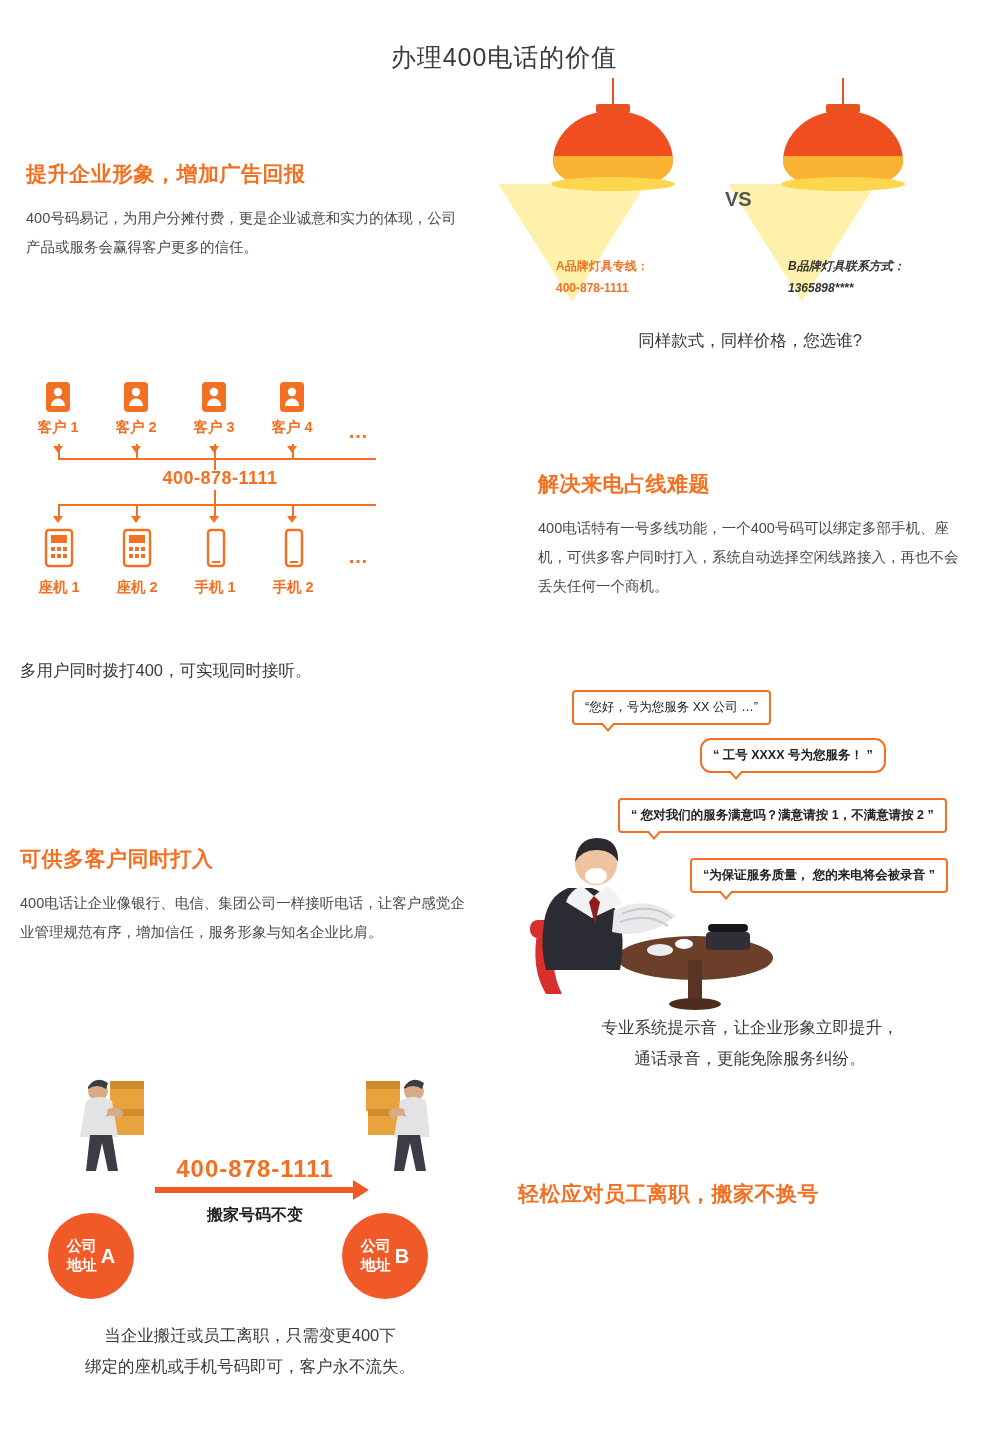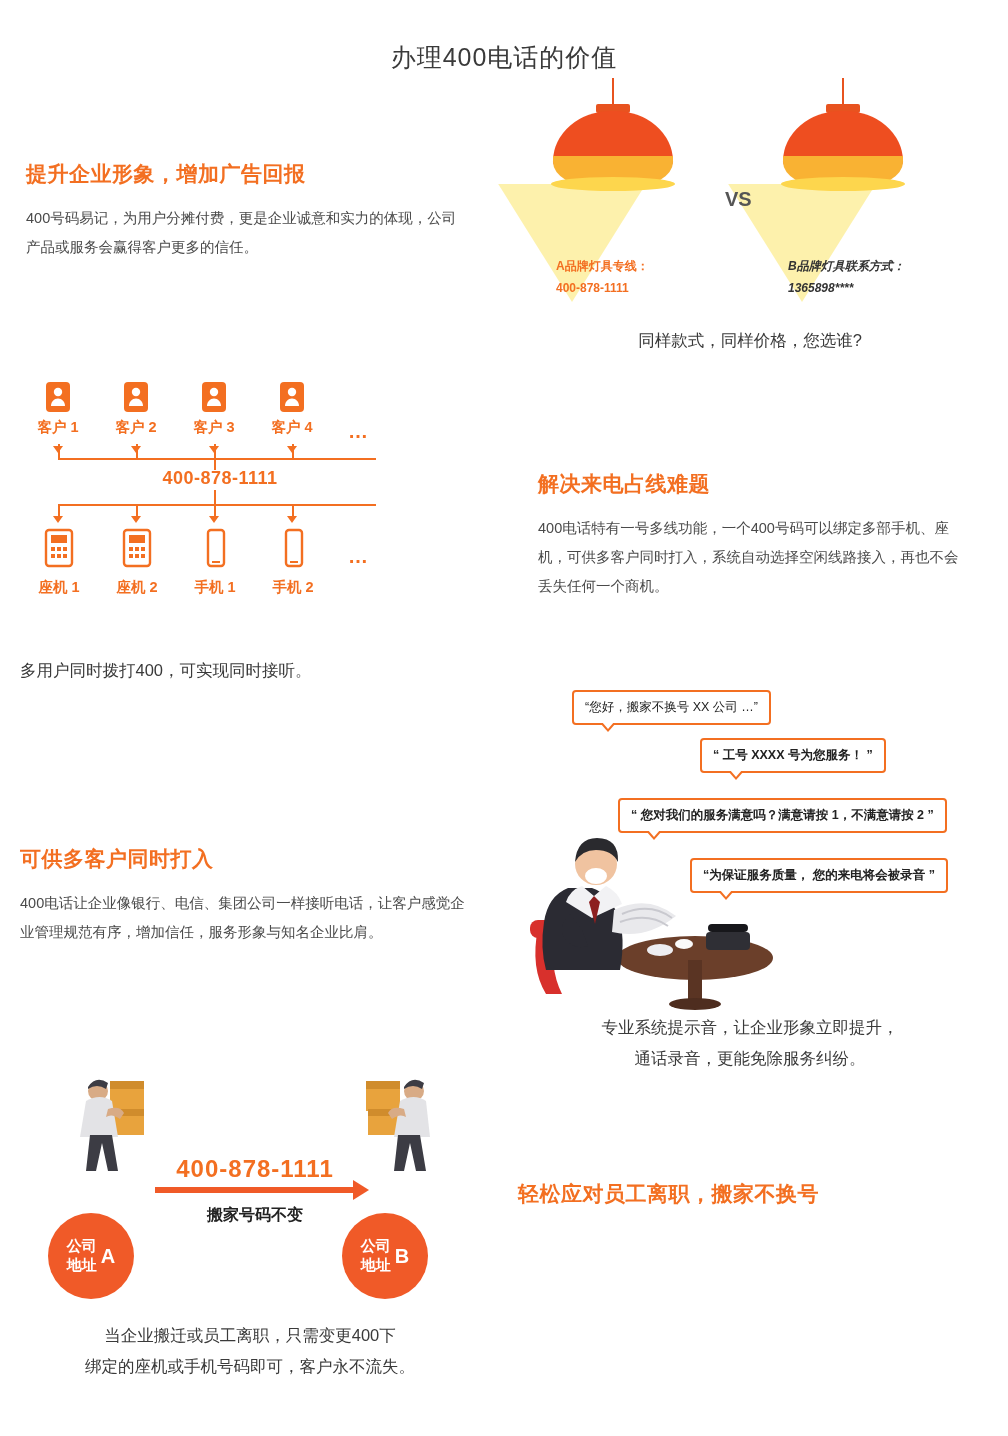--- a/index.html
+++ b/index.html
@@ -330,22 +330,22 @@
   <div class="sec-head">解决来电占线难题</div>
   <div class="sec-body">400电话特有一号多线功能，一个400号码可以绑定多部手机、座机，可供多客户同时打入，系统自动选择空闲线路接入，再也不会丢失任何一个商机。</div>
 </div>
 
 <div id="b3-text">
   <div class="sec-head">可供多客户同时打入</div>
   <div class="sec-body">400电话让企业像银行、电信、集团公司一样接听电话，让客户感觉企业管理规范有序，增加信任，服务形象与知名企业比肩。</div>
 </div>
 
 <div id="scene">
-  <div class="bubble" style="left:72px;  top:10px;">“您好，搬家不换号 XX 公司 …”</div>
-  <div class="bubble b-bold" style="left:200px; top:58px;">“ 工号 XXXX 号为您服务！ ”</div>
+  <div class="bubble" style="left:72px;  top:10px;">“您好，号为您服务 XX 公司 …”</div>
+  <div class="bubble b-bold" style="left:200px; top:58px;border-radius:11px;">“ 工号 XXXX 号为您服务！ ”</div>
   <div class="bubble b-bold" style="left:118px; top:118px;">“ 您对我们的服务满意吗？满意请按 1，不满意请按 2 ”</div>
   <div class="bubble b-bold" style="left:190px; top:178px;">“为保证服务质量， 您的来电将会被录音 ”</div>
 
   <svg id="person" viewBox="0 0 300 200">
 
     <ellipse cx="185" cy="148" rx="78" ry="22" fill="#6b3f2a"></ellipse>
     <rect x="178" y="150" width="14" height="44" fill="#5a3423"></rect>
     <ellipse cx="185" cy="194" rx="26" ry="6" fill="#4e2d1f"></ellipse>
 
     <path d="M28 118 q-8 40 8 66 h16 q-14 -28 -6 -64 z" fill="#d8302c"></path>

